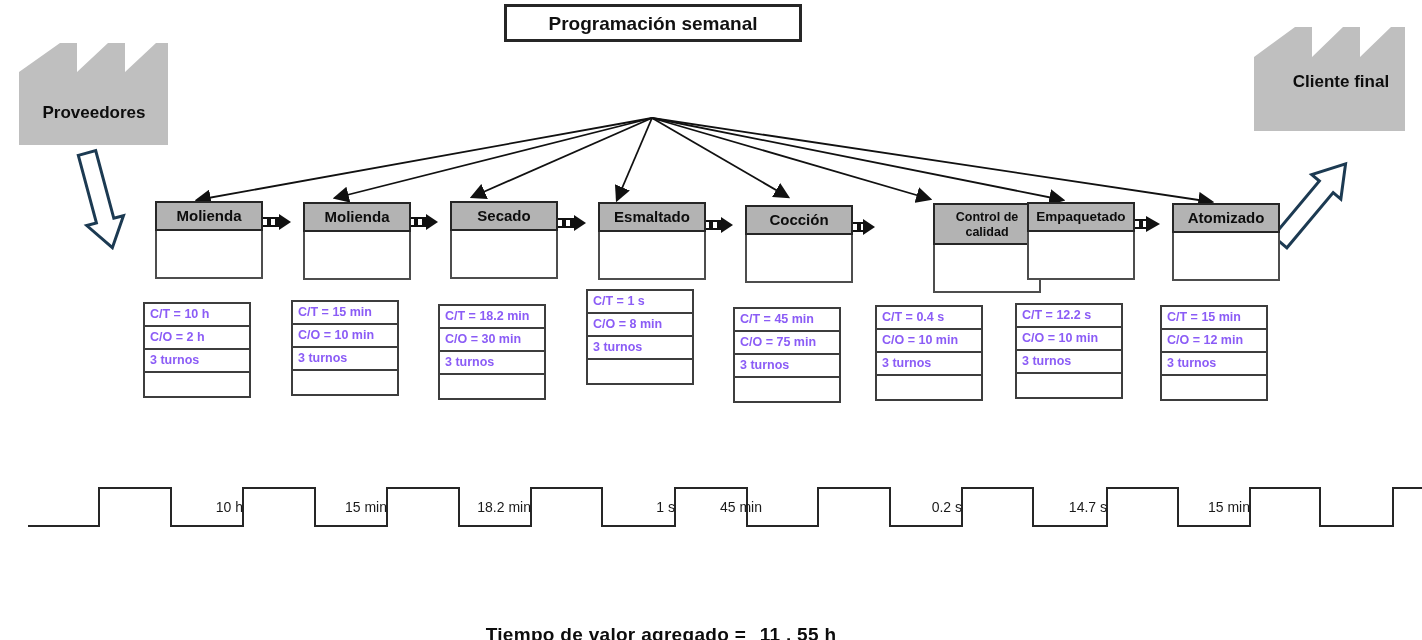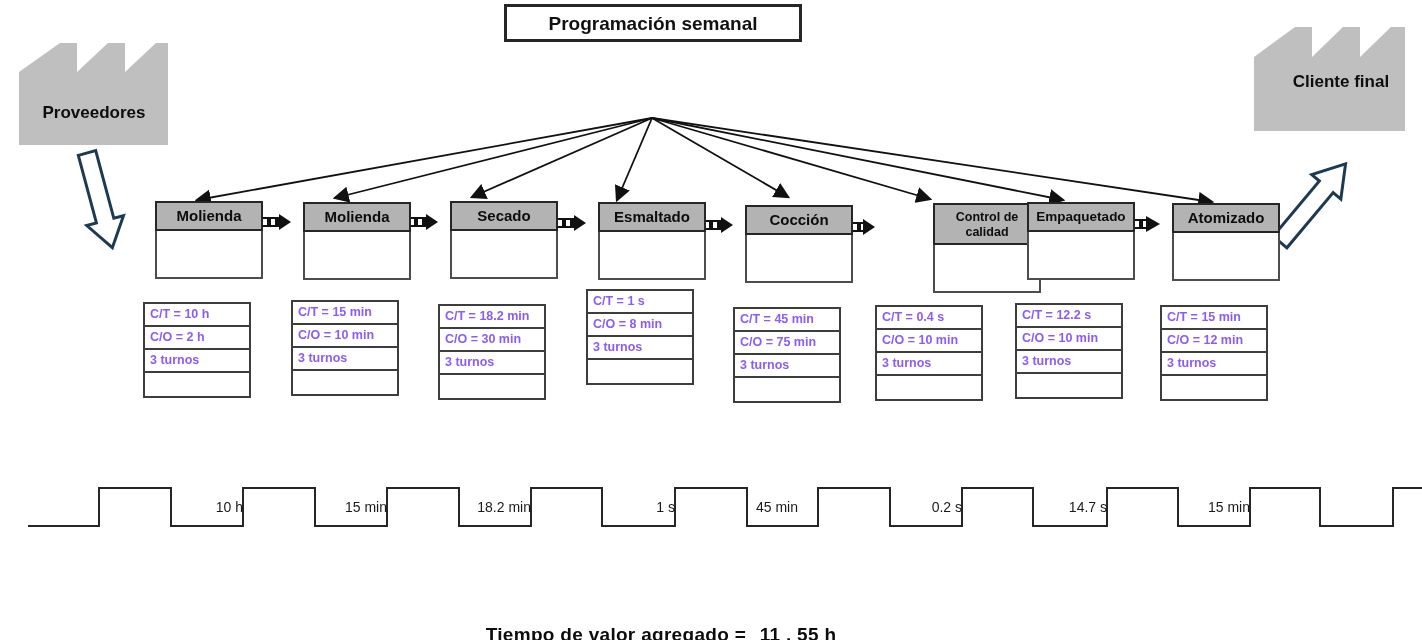--- a/index.html
+++ b/index.html
@@ -194,21 +194,21 @@
     <div class="drow">C/T = 15 min</div>
     <div class="drow">C/O = 12 min</div>
     <div class="drow">3 turnos</div>
     <div class="drow empty"></div>
   </div>
 
   <div class="tl" style="left:171px;width:72px;">10 h</div>
   <div class="tl" style="left:315px;width:72px;">15 min</div>
   <div class="tl" style="left:459px;width:72px;">18.2 min</div>
   <div class="tl" style="left:602px;width:73px;">1 s</div>
-  <div class="tl" style="left:747px;width:51px;">45 min</div>
+  <div class="tl" style="left:711px;width:51px;">45 min</div>
   <div class="tl" style="left:890px;width:72px;">0.2 s</div>
   <div class="tl" style="left:1033px;width:74px;">14.7 s</div>
   <div class="tl" style="left:1178px;width:72px;">15 min</div>
 
   <div class="summary">
     <span>Tiempo de valor agregado =</span>
     <span style="margin-left:8px;">11 . 55  h</span>
   </div>
 
 </div>

